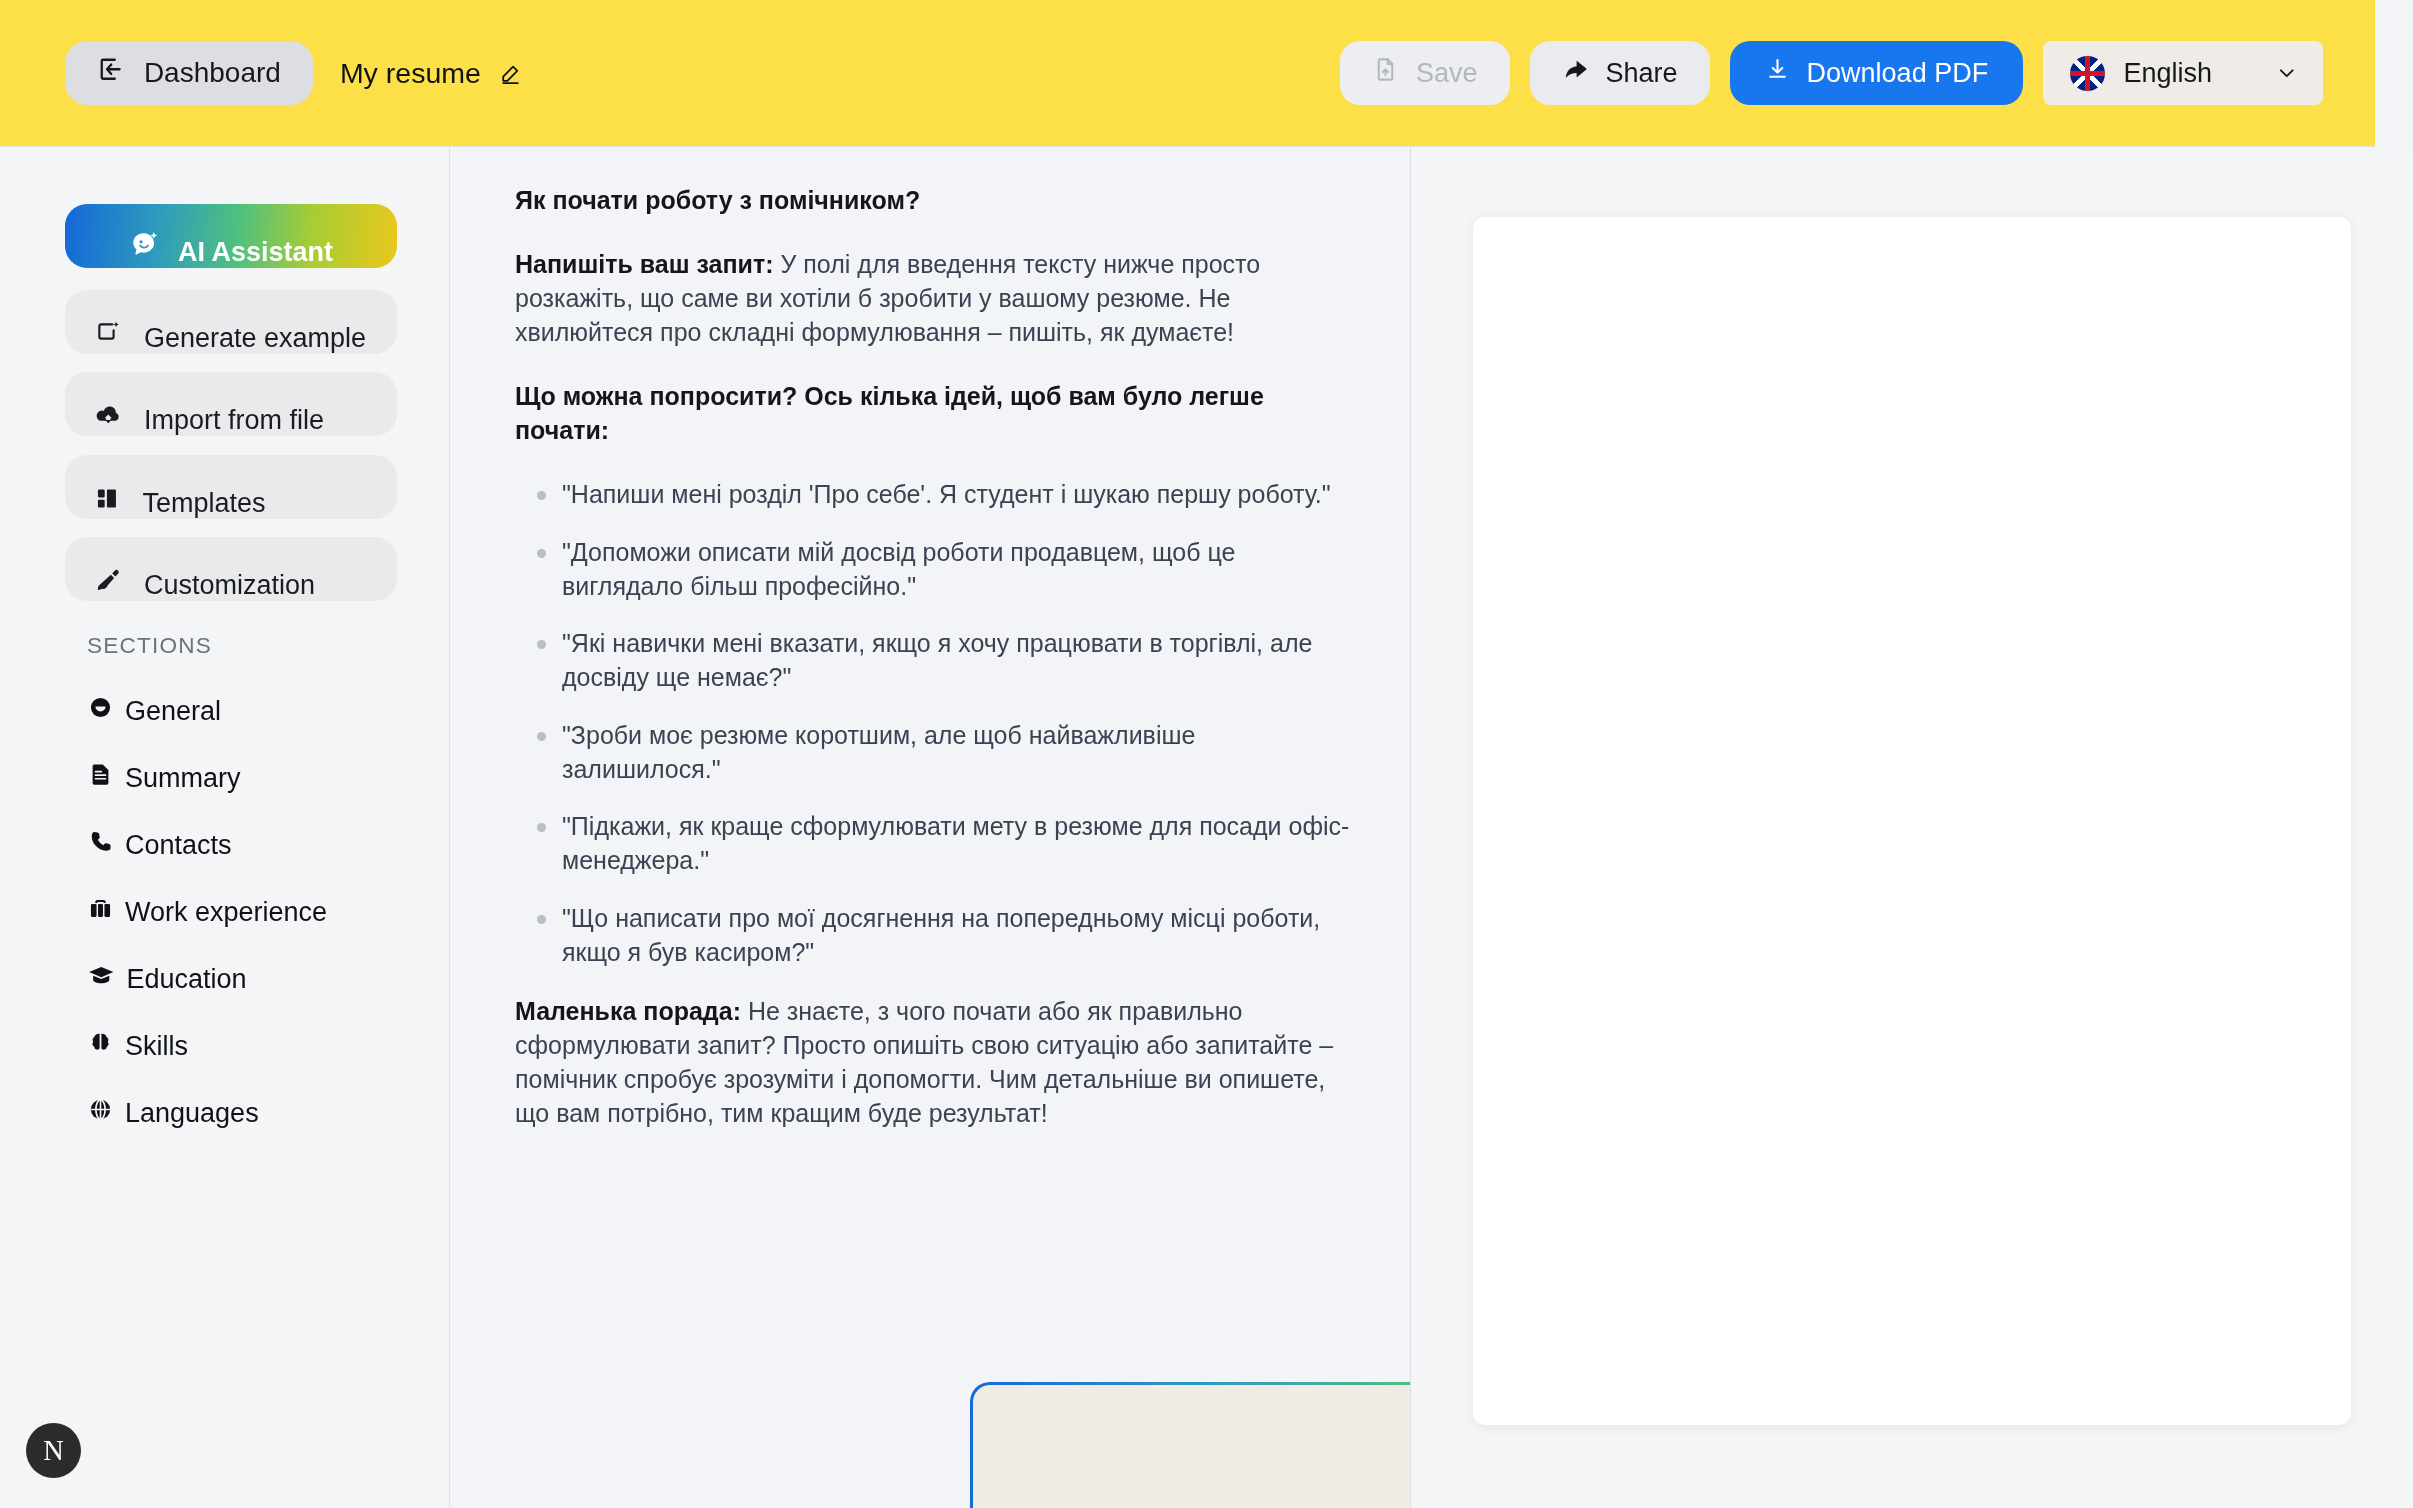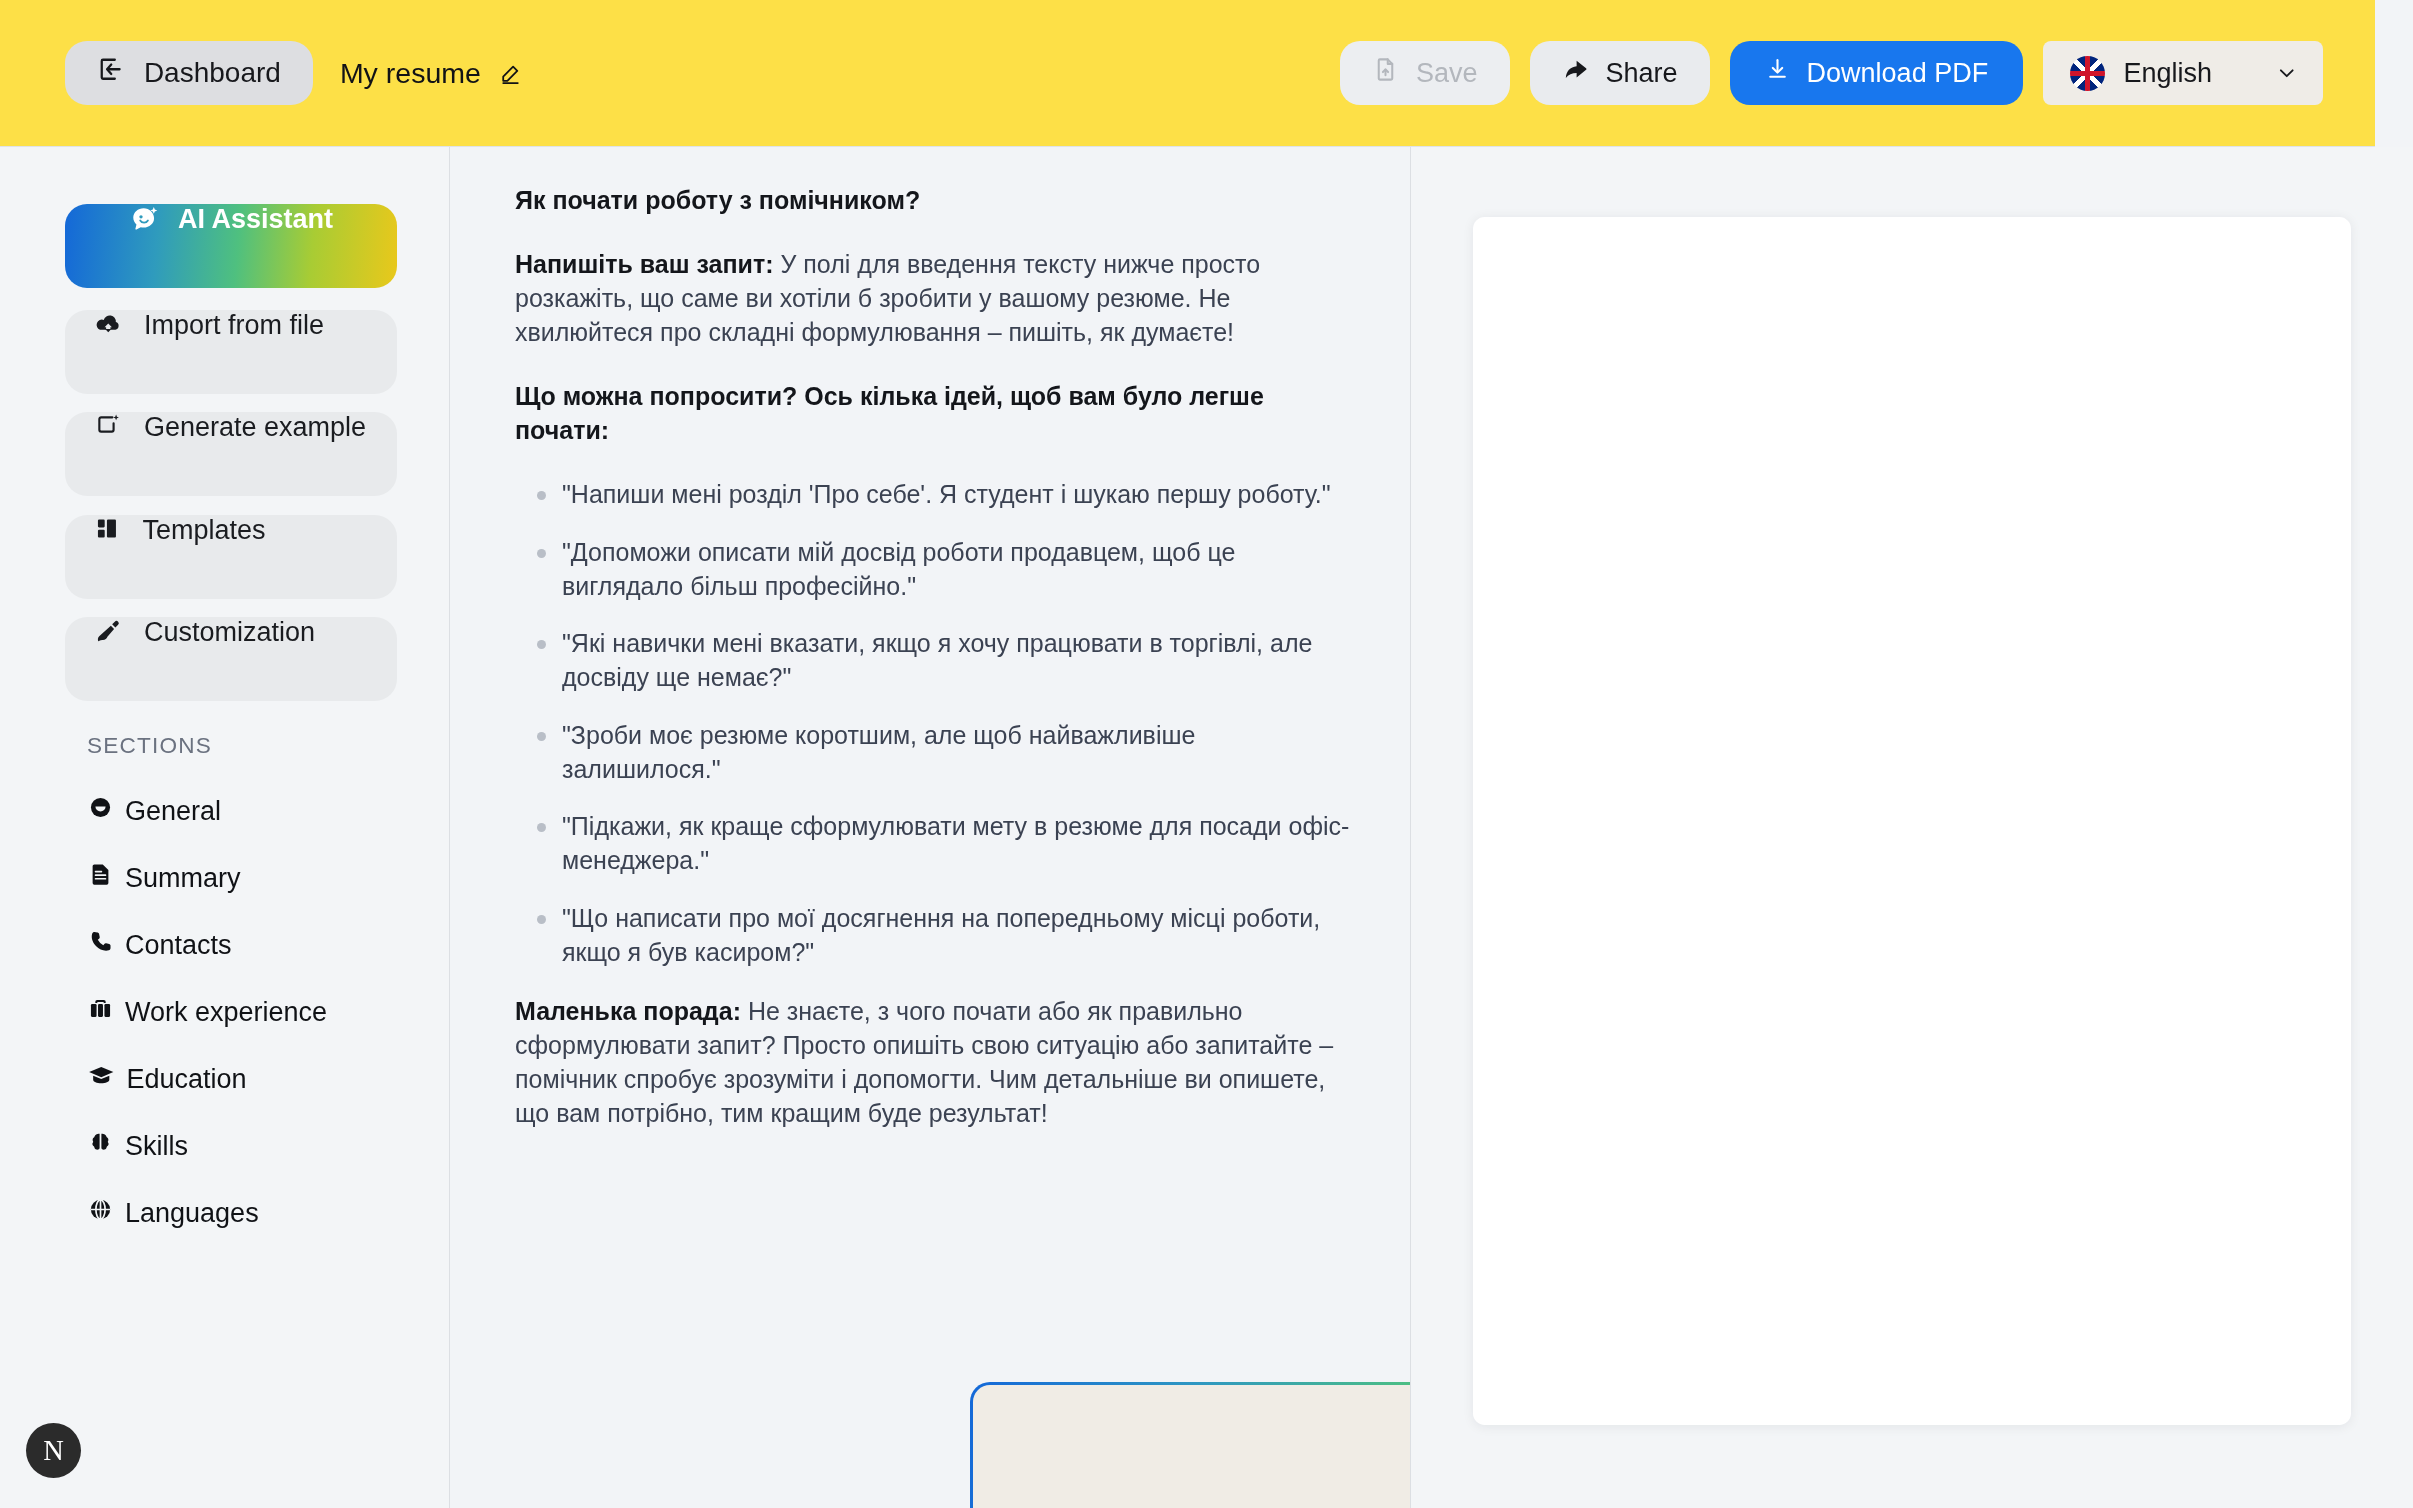--- a/index.html
+++ b/index.html
@@ -76,22 +76,22 @@
   }
   .sidebar {
     width: 450px; height: 100%;
     border-right: 1.7px solid #dcdfe3;
     background: #f3f5f7;
     padding: 57px 52px 0 65px;
     position: relative;
   }
 
   .nav-pill {
-    display: flex; align-items: flex-start; gap: 22px;
-    height: 84px; border-radius: 22px;
+    display: flex; align-items: flex-end; gap: 22px;
+    height: 64px; border-radius: 22px;
     padding: 0 28.5px; margin-bottom: 18.4px;
     background: #e8eaec; cursor: pointer;
     font-size: 27px; color: #1a1c20;
   }
   .nav-pill.ai {
     background: linear-gradient(95deg, #1468d8 0%, #2f9bbd 28%, #4fc07f 52%, #a8cc34 74%, #e9c81b 100%);
     color: #ffffff; font-weight: bold;
     justify-content: center; gap: 17px;
     margin-bottom: 22px;
   }
@@ -258,36 +258,36 @@
           <circle cx="9" cy="9.6" r="1.25" fill="#2f9bbd"></circle>
           <path d="M8.4 12.4c.6 1 1.7 1.6 2.9 1.6s2.3-.6 2.9-1.6" stroke="#2f9bbd" stroke-width="1.3" fill="none" stroke-linecap="round"></path>
           <path d="M18.6 2.2l.75 1.85 1.85.75-1.85.75-.75 1.85-.75-1.85-1.85-.75 1.85-.75z"></path>
         </svg>
       </span>
       <span>AI Assistant</span>
     </div>
 
     <div class="nav-pill">
       <span>
+        <svg width="28.5" height="28.5" viewBox="0 0 24 24" fill="none" stroke="#1a1c20" stroke-width="1.8" stroke-linecap="round" stroke-linejoin="round">
+          <path d="M15.5 4.5H6a1.5 1.5 0 0 0-1.5 1.5v9A1.5 1.5 0 0 0 6 16.5h9a1.5 1.5 0 0 0 1.5-1.5V9.5"></path>
+          <path d="M18.6 2.2l.7 1.7 1.7.7-1.7.7-.7 1.7-.7-1.7-1.7-.7 1.7-.7z" fill="#1a1c20" stroke="none"></path>
+        </svg>
+      </span>
+      <span>Generate example</span>
+    </div>
+
+    <div class="nav-pill">
+      <span>
         <svg width="28.5" height="28.5" viewBox="0 0 24 24" fill="#1a1c20">
           <path d="M18.4 10.2A5.2 5.2 0 0 0 8.2 8.4 4.2 4.2 0 0 0 5 16.6h5.2v-2.1H8.9l3.1-3.2 3.1 3.2h-1.3v2.1h4.2a3.3 3.3 0 0 0 .4-6.4z"></path>
           <path d="M12 18.8l2.6-2.7h-5.2z"></path>
         </svg>
       </span>
       <span>Import from file</span>
-    </div>
-
-    <div class="nav-pill">
-      <span>
-        <svg width="28.5" height="28.5" viewBox="0 0 24 24" fill="none" stroke="#1a1c20" stroke-width="1.8" stroke-linecap="round" stroke-linejoin="round">
-          <path d="M15.5 4.5H6a1.5 1.5 0 0 0-1.5 1.5v9A1.5 1.5 0 0 0 6 16.5h9a1.5 1.5 0 0 0 1.5-1.5V9.5"></path>
-          <path d="M18.6 2.2l.7 1.7 1.7.7-1.7.7-.7 1.7-.7-1.7-1.7-.7 1.7-.7z" fill="#1a1c20" stroke="none"></path>
-        </svg>
-      </span>
-      <span>Generate example</span>
     </div>
 
     <div class="nav-pill">
       <span>
         <svg width="27" height="27" viewBox="0 0 24 24" fill="#1a1c20">
           <rect x="3.5" y="4" width="6" height="7" rx="1"></rect>
           <rect x="3.5" y="13" width="6" height="7" rx="1"></rect>
           <rect x="11.5" y="4" width="8" height="16" rx="1"></rect>
         </svg>
       </span>

